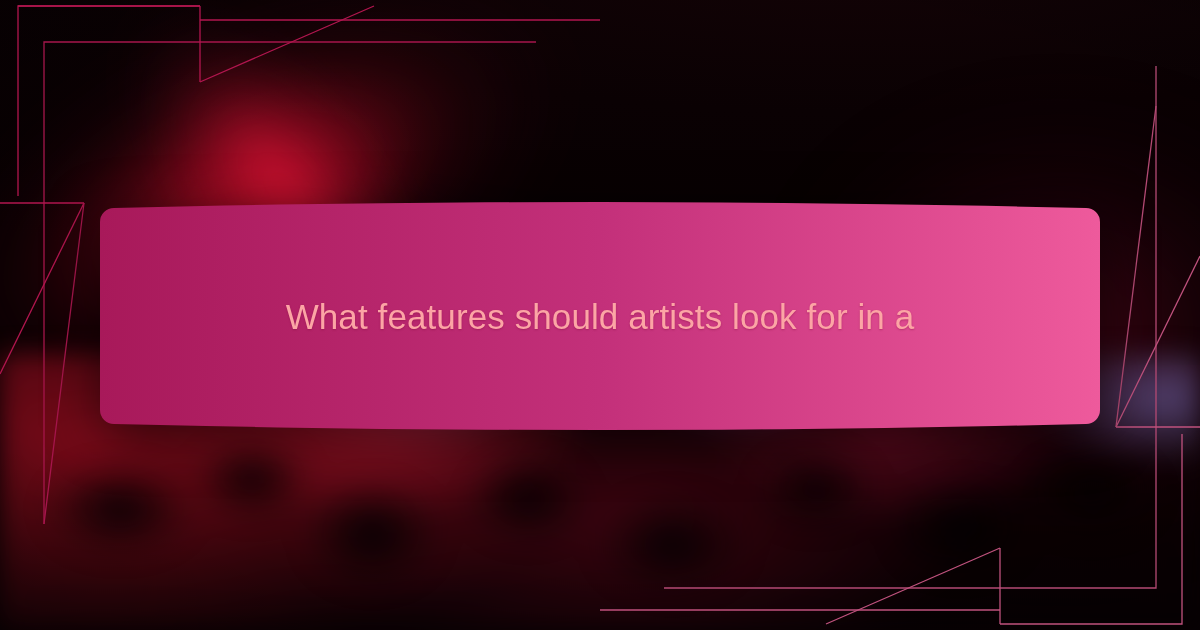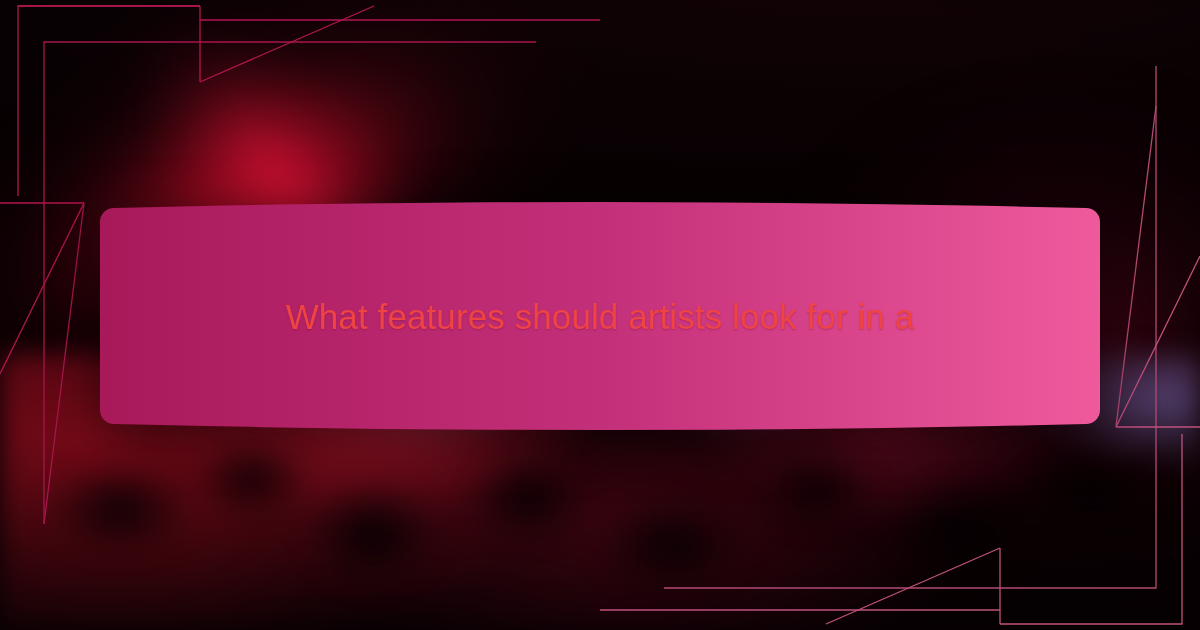--- a/index.html
+++ b/index.html
@@ -137,21 +137,21 @@
 
   .card-text {
     position: absolute;
     left: 0; right: 0;
     top: 0; bottom: 0;
     display: flex;
     flex-direction: column;
     align-items: center;
     justify-content: center;
     text-align: center;
-    color: #ef4444;
+    color: #fca5a5;
     font-size: 35px;
     font-weight: 400;
     line-height: 53px;
     letter-spacing: 0.1px;
     padding: 0 60px;
     box-sizing: border-box;
     text-shadow: 0 1px 2px rgba(120, 10, 55, 0.35);
   }
 
   .card-text .line {

